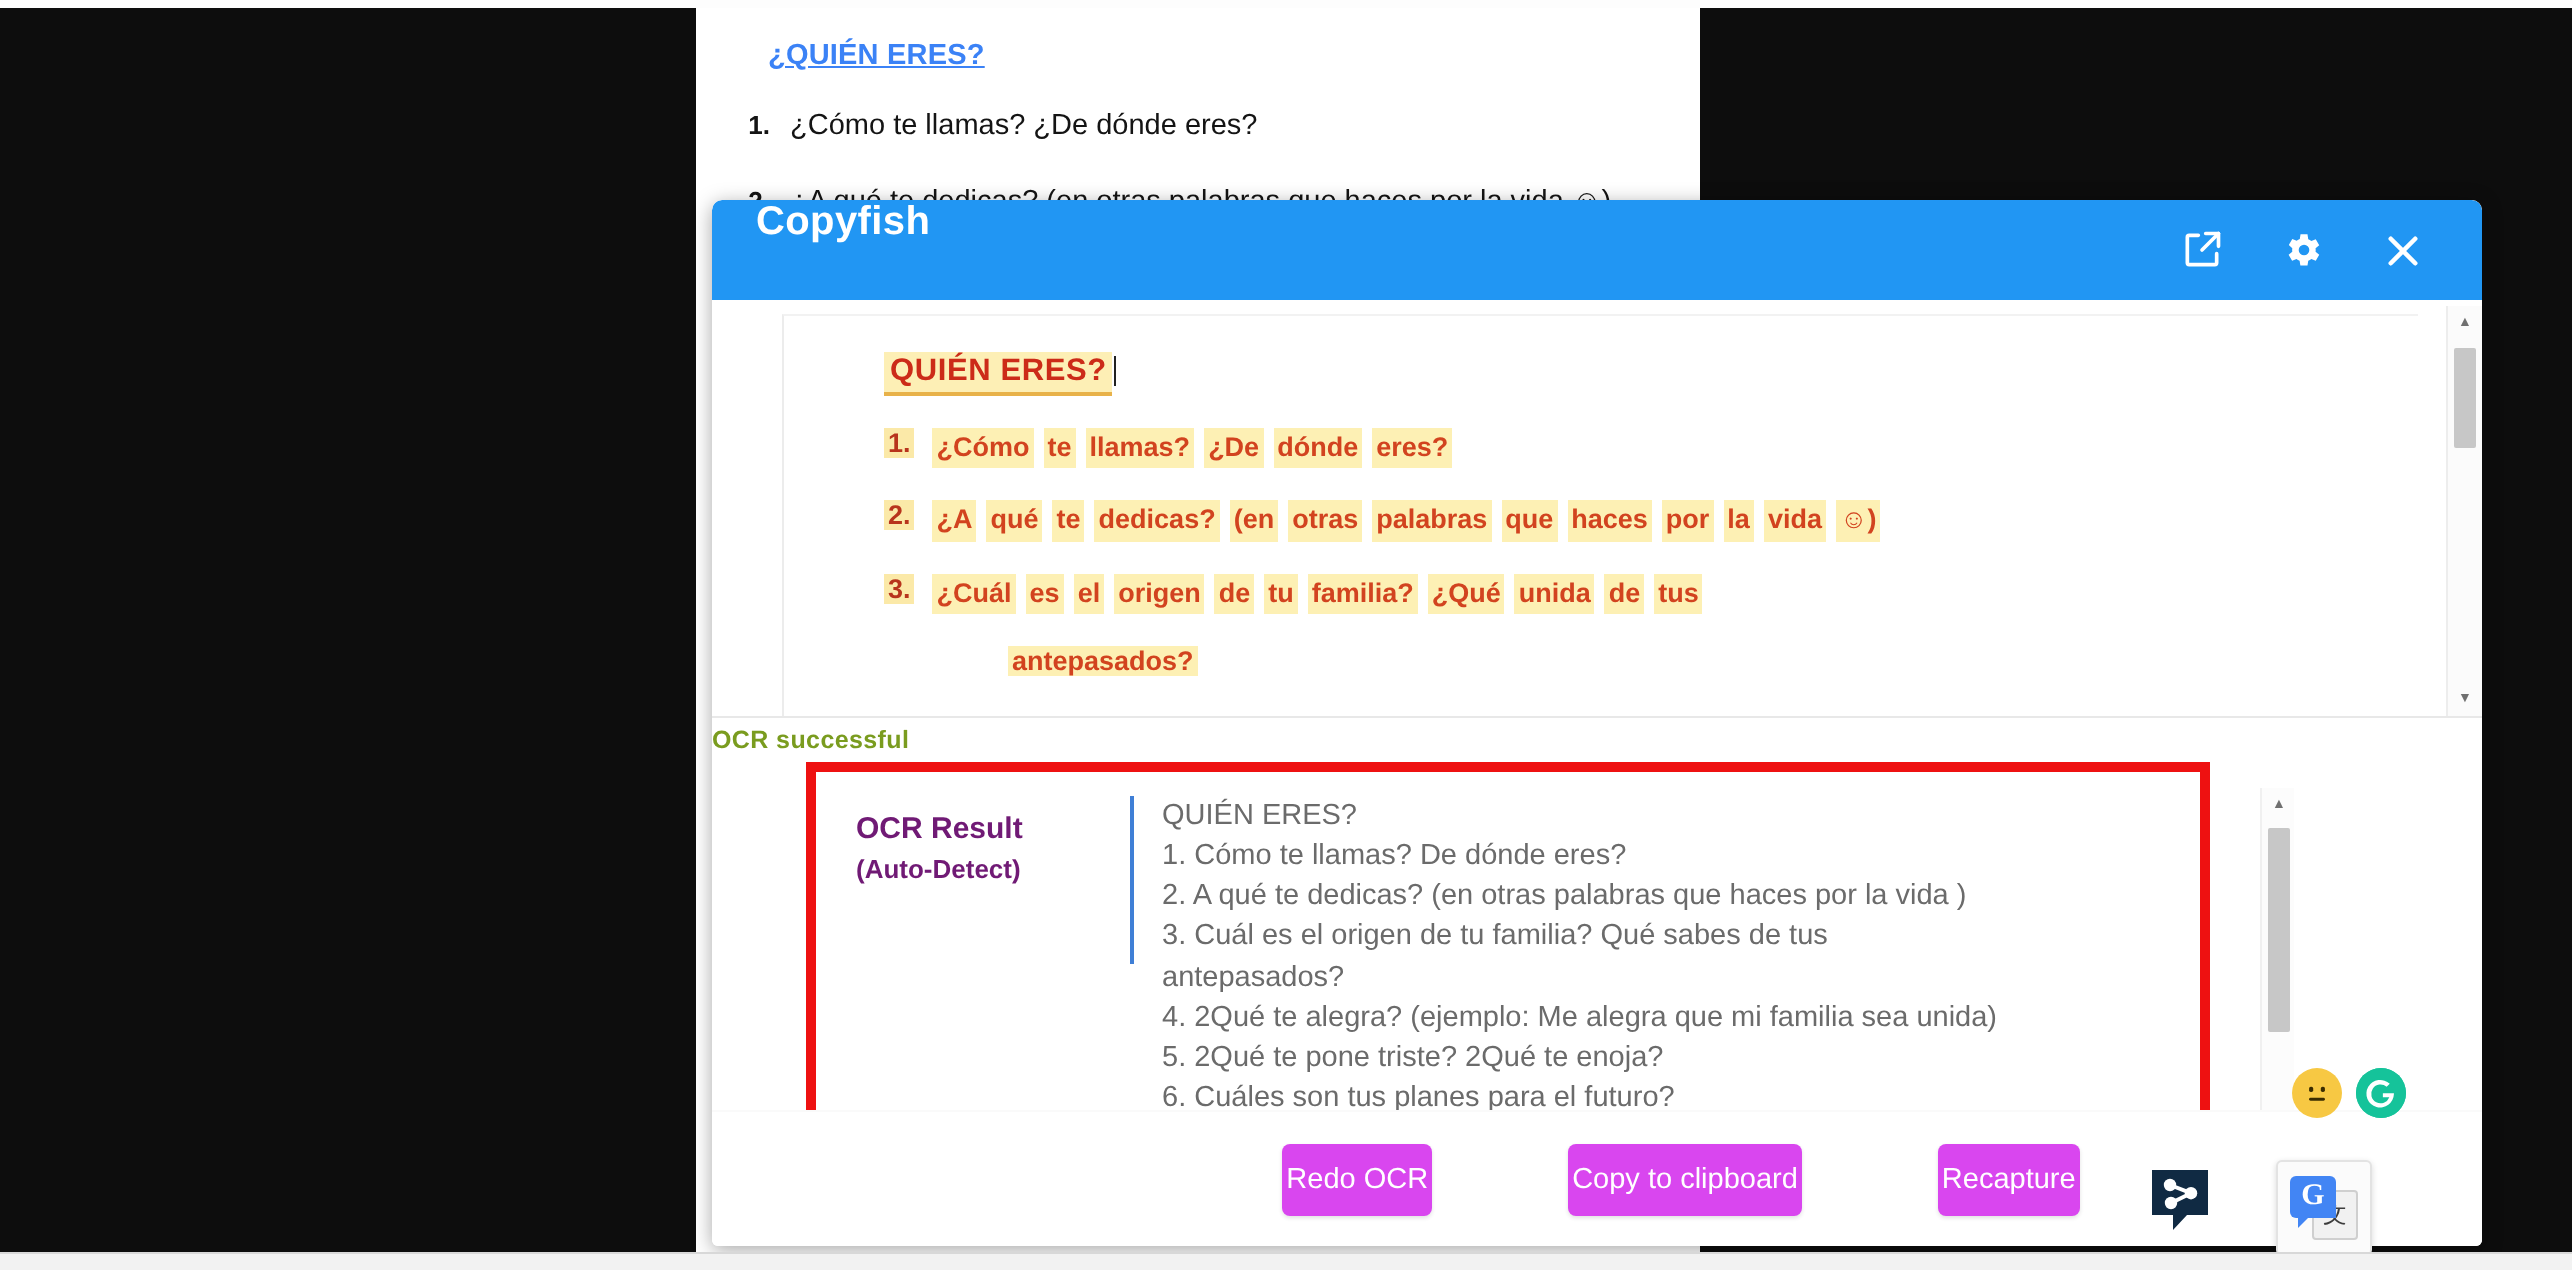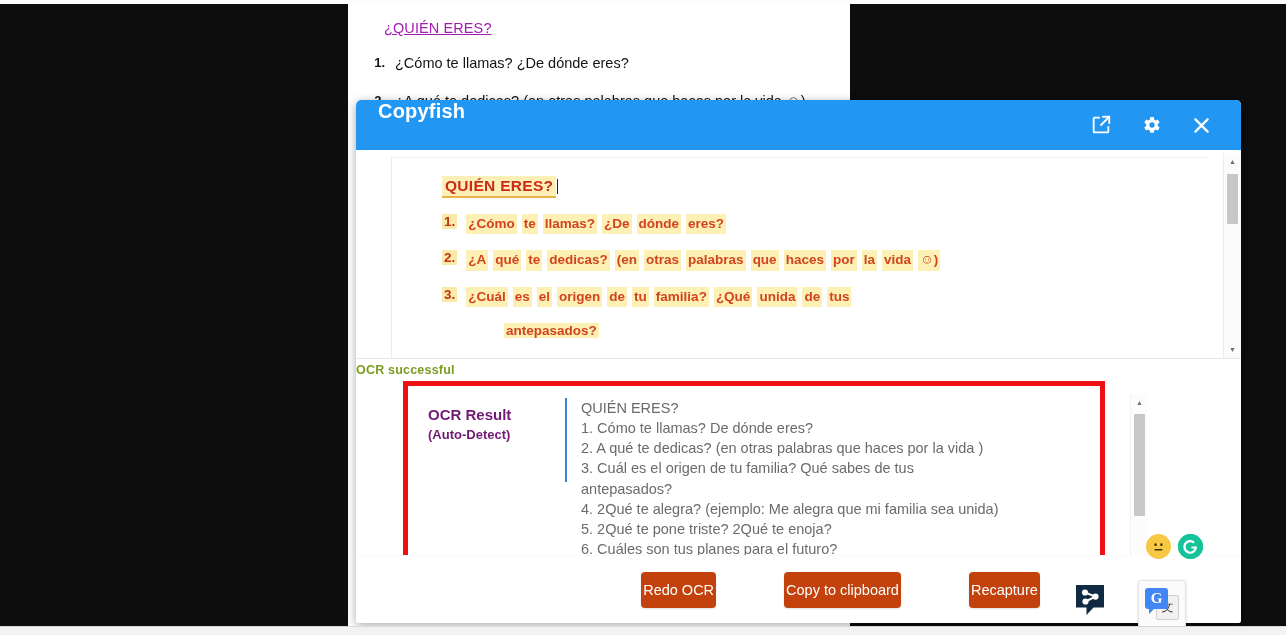--- a/index.html
+++ b/index.html
@@ -25,21 +25,21 @@
 
   
   .doc-page{
     position:absolute;left:348px;top:4px;width:502px;height:622px;
     background:#ffffff;
     padding:0;
     overflow:hidden;
   }
   .doc-inner{padding:10px 16px 0 18px;}
   .doc-title{
-    font-size:14.5px;color:#a21caf;font-weight:400;
+    font-size:14.5px;color:#3b82f6;font-weight:700;
     text-decoration:underline;margin:6px 0 0 18px;letter-spacing:.1px;
   }
   .doc-item{
     display:flex;gap:10px;margin:18px 0 0 6px;font-size:14.5px;color:#141414;
   }
   .doc-num{font-weight:700;font-size:13px;min-width:13px;text-align:right;padding-top:1px;}
   .doc-txt{line-height:1.35;}
 
   
   .popup{
@@ -140,21 +140,21 @@
   }
 
   
   .footer{
     position:absolute;left:0;right:0;bottom:0;height:68px;background:#fff;
     display:flex;align-items:center;justify-content:center;gap:44px;
     padding-left:60px;box-sizing:border-box;
     border-top:1px solid #fafafa;
   }
   .btn{
-    background:#c2410c;color:#fff;border:none;border-radius:4px;
+    background:#d946ef;color:#fff;border:none;border-radius:4px;
     font-size:14.5px;font-family:"Liberation Sans",sans-serif;
     padding:10px 2px;cursor:pointer;box-shadow:0 1px 2px rgba(0,0,0,.12);
     white-space:nowrap;
     margin-left:24px;
   }
 
   
   .emoji-icon{
     position:absolute;left:1146px;top:534px;width:25px;height:25px;
     border-radius:50%;background:#f7c843;display:flex;align-items:center;

